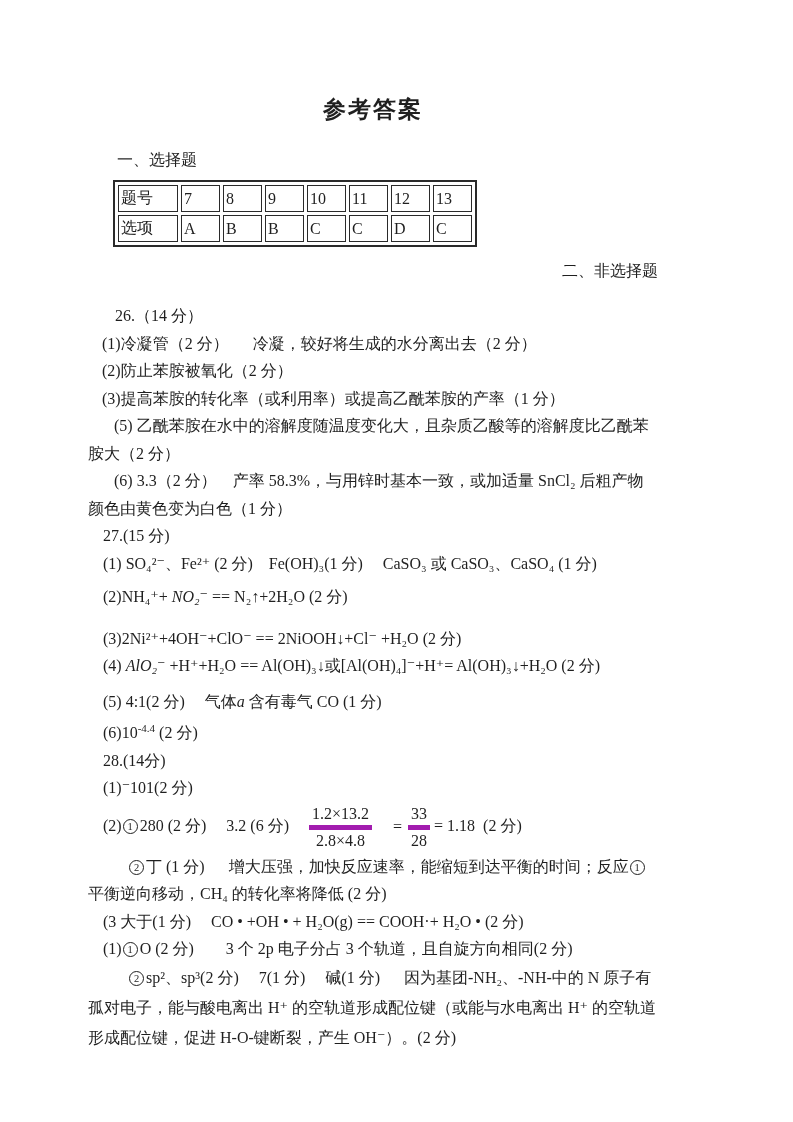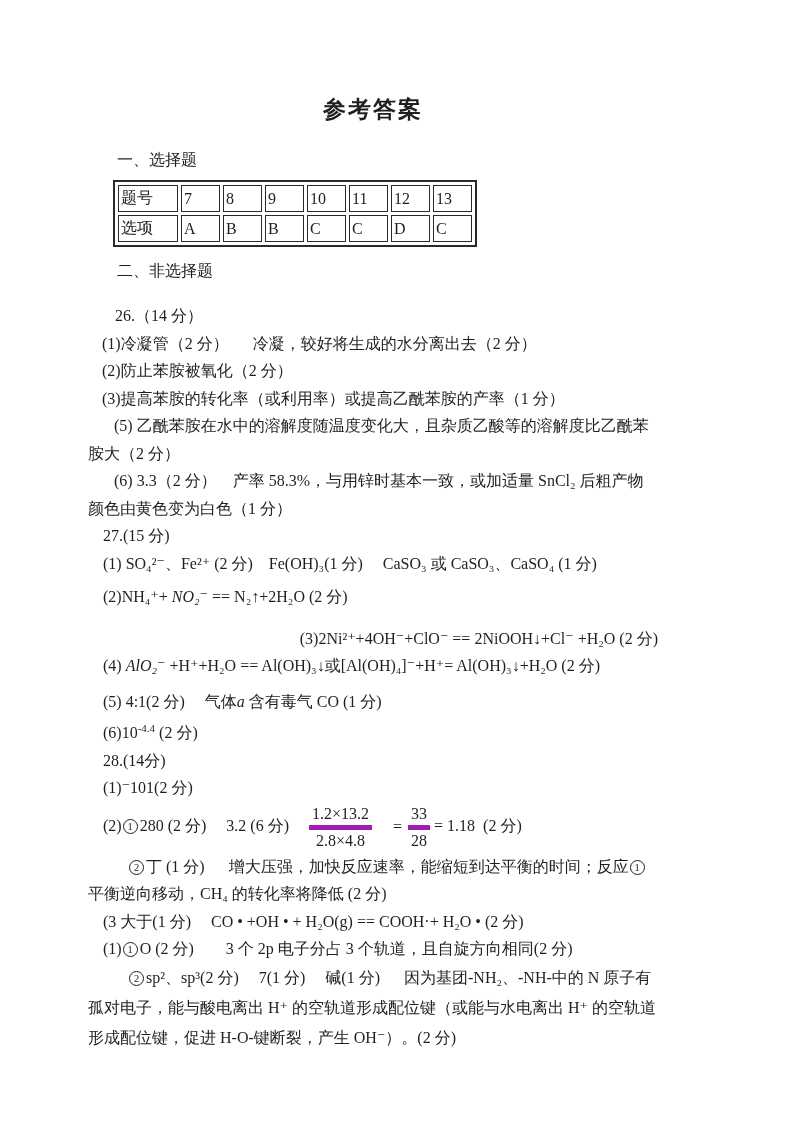--- a/index.html
+++ b/index.html
@@ -16,21 +16,21 @@
     color: #1f1f1f;
   }
   .title {
     margin: 94px 0 0 0;
     text-align: center;
     font-size: 23px;
     font-weight: bold;
     letter-spacing: 2px;
   }
   .sec-head { margin: 24px 0 0 0; line-height: 22px; text-indent: 29px; }
-  .sec-head2 { margin: 13px 0 0 0; line-height: 22px; text-indent: 29px; }
+  .sec-head2 { margin: 13px 0 0 0; line-height: 22px; text-indent: 29px; text-align: right; }
 
   table.answers {
     margin: 9px 0 0 25px;
     border-collapse: separate;
     border-spacing: 3px;
     border: 2px solid #2a2a2a;
     background: #ffffff;
   }
   table.answers td {
     border: 1px solid #2a2a2a;
@@ -46,21 +46,21 @@
   .ln { margin: 0; line-height: 27.5px; white-space: pre-wrap; }
   .ln.lh30 { line-height: 30px; }
   .ind14 { text-indent: 14px; }
   .ind15 { text-indent: 15px; }
   .ind26 { text-indent: 26px; }
   .ind27 { text-indent: 27px; }
   .ind40 { text-indent: 40px; }
 
   .mt6  { margin-top: 6px; }
   .mt8  { margin-top: 8px; }
-  .mt14 { margin-top: 14px; text-align: right; }
+  .mt14 { margin-top: 14px; }
   .mt20 { margin-top: 20px; }
 
   .it { font-style: italic; }
 
   .circ {
     display: inline-block;
     width: 13px; height: 13px;
     line-height: 13px;
     border: 1px solid #1f1f1f;
     border-radius: 50%;

